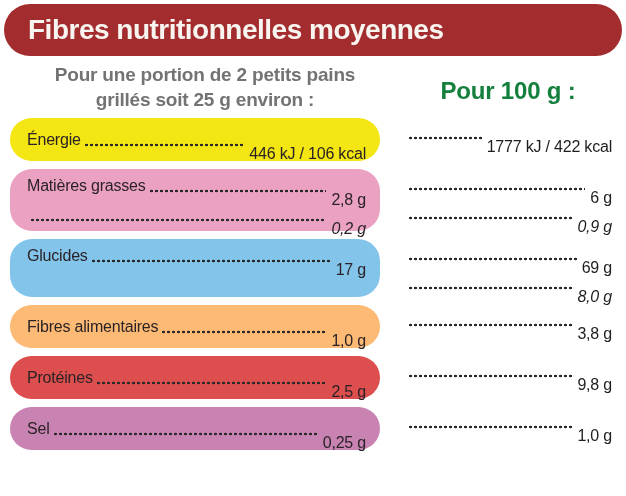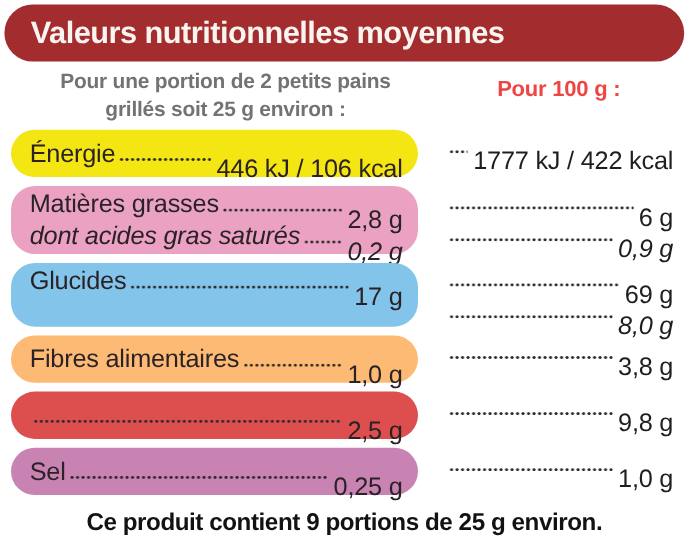--- a/index.html
+++ b/index.html
@@ -29,22 +29,22 @@
   .col-heads{
     display:grid;grid-template-columns:390px 1fr;
     margin:6px 10px 4px 10px;
   }
   .head-left{
     text-align:center;
     font-size:19px;font-weight:bold;line-height:25px;
     color:#737373;
   }
   .head-right{
-    display:flex;align-items:flex-start;justify-content:center;
-    font-size:20px;font-weight:bold;color:#ef4444;
+    display:flex;align-items:center;justify-content:center;
+    font-size:24px;font-weight:bold;color:#15803d;
     padding-top:8px;
   }
   
   .table{margin:6px 10px 0 10px;}
   .row{display:flex;align-items:stretch;}
   .row + .row{margin-top:8px;}
   .pill{
     width:370px;box-sizing:border-box;
     border-radius:22px;
     padding:2px 14px 2px 17px;
@@ -53,21 +53,21 @@
   .row.single .pill{padding-top:7px;padding-bottom:7px;}
   .right{
     flex:1;
     margin-left:25px;margin-right:4px;
     box-sizing:border-box;
     display:flex;flex-direction:column;justify-content:flex-start;
   }
   .p-line,.r-line{
     height:29px;
     display:flex;align-items:center;
-    font-size:23px;
+    font-size:16px;
     white-space:nowrap;
   }
   .p-line .lbl{flex:0 0 auto;}
   .val{flex:0 0 auto;margin-top:28px;}
   .dots{
     flex:1 1 auto;
     align-self:stretch;
     margin:0 5px 0 3px;
     background-image:radial-gradient(circle, #2a2a2a 1.15px, transparent 1.6px);
     background-size:5px 4px;
@@ -82,21 +82,21 @@
     font-size:22px;font-weight:bold;color:#121212;
     letter-spacing:-0.4px;
   }
 </style>
 </head>
 <body>
 
 <div class="page">
 
   <div class="banner" style="background-color: rgb(163, 44, 46);">
-    <span class="title">Valeurs nutritionnelles moyennes</span>
+    <span class="title">Fibres nutritionnelles moyennes</span>
   </div>
 
   <div class="col-heads">
     <div class="head-left">
       <div>Pour une portion de 2 petits pains</div>
       <div>grillés soit 25 g environ  :</div>
     </div>
     <div class="head-right">
       <span>Pour 100 g :</span>
     </div>
@@ -121,21 +121,20 @@
     </div>
 
     <div class="row">
       <div class="pill" style="background-color: rgb(235, 162, 194);">
         <div class="p-line">
           <span class="lbl">Matières grasses</span>
           <span class="dots"></span>
           <span class="val">2,8 g</span>
         </div>
         <div class="p-line italic">
-          <span class="lbl">dont acides gras saturés</span>
           <span class="dots"></span>
           <span class="val">0,2 g</span>
         </div>
       </div>
       <div class="right">
         <div class="r-line">
           <span class="dots"></span>
           <span class="val">6 g</span>
         </div>
         <div class="r-line italic">
@@ -177,20 +176,21 @@
         <div class="r-line">
           <span class="dots"></span>
           <span class="val">3,8 g</span>
         </div>
       </div>
     </div>
 
     <div class="row single">
       <div class="pill" style="background-color: rgb(221, 78, 78);">
         <div class="p-line">
+          <span class="lbl">Protéines</span>
           <span class="dots"></span>
           <span class="val">2,5 g</span>
         </div>
       </div>
       <div class="right">
         <div class="r-line">
           <span class="dots"></span>
           <span class="val">9,8 g</span>
         </div>
       </div>
@@ -207,15 +207,14 @@
       <div class="right">
         <div class="r-line">
           <span class="dots"></span>
           <span class="val">1,0 g</span>
         </div>
       </div>
     </div>
 
   </div>
 
-  <div class="footer">Ce produit contient 9 portions de 25 g environ.</div>
 
 </div>
 
 </body></html>

